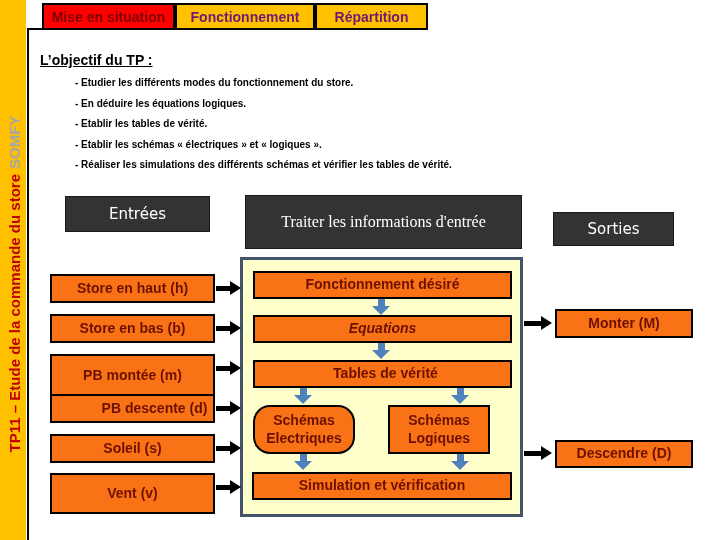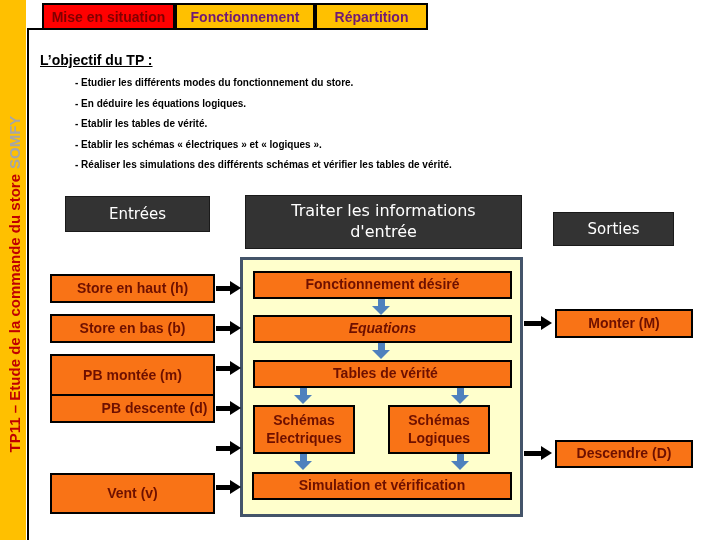--- a/index.html
+++ b/index.html
@@ -29,41 +29,41 @@
   .objective{position:absolute;left:40px;top:52px;width:645px;color:#000;}
   .obj-title{font-size:14px;font-weight:bold;text-decoration:underline;margin-bottom:5px;}
   .obj-item{font-size:10px;font-weight:bold;line-height:20.5px;margin-left:35px;}
 
   
   .dark-box{position:absolute;background:#333333;border:1px solid #1a1a1a;color:#fff;
             display:flex;align-items:center;justify-content:center;text-align:center;
             font-family:"DejaVu Sans",sans-serif;font-size:15px;}
   .stage-in{left:65px;top:196px;width:143px;height:34px;}
   .stage-proc{left:245px;top:195px;width:275px;height:52px;font-size:16px;line-height:1.3;}
-  .stage-proc span{display:block;width:215px;margin:16px auto;}
+  .stage-proc span{display:block;width:215px;margin:16px auto;font-family:Liberation Serif, serif;}
   .stage-out{left:553px;top:212px;width:119px;height:32px;}
 
   
   .panel{position:absolute;left:240px;top:257px;width:283px;height:260px;box-sizing:border-box;
          background:#FFFFCC;border:3px solid #44546A;}
 
   
   .ybox{position:absolute;box-sizing:border-box;background:#f97316;border:2px solid #000;
         display:flex;align-items:center;justify-content:center;text-align:center;
         font-size:14px;font-weight:bold;color:#6E1000;line-height:1.25;}
   .in1{left:50px;top:274px;width:165px;height:29px;}
   .in2{left:50px;top:314px;width:165px;height:29px;}
   .in3{left:50px;top:354px;width:165px;height:43px;}
   .in4{left:50px;top:394px;width:165px;height:29px;padding-left:44px;}
   .in5{left:50px;top:434px;width:165px;height:29px;}
   .in6{left:50px;top:473px;width:165px;height:41px;}
   .step1{left:253px;top:271px;width:259px;height:28px;}
   .step2{left:253px;top:315px;width:259px;height:28px;font-style:italic;}
   .step3{left:253px;top:360px;width:259px;height:28px;padding-left:6px;}
-  .branchL{left:253px;top:405px;width:102px;height:49px;}
+  .branchL{left:253px;top:405px;width:102px;height:49px;border-radius:17px;}
   .branchR{left:388px;top:405px;width:102px;height:49px;}
   .final{left:252px;top:472px;width:260px;height:28px;}
   .out1{left:555px;top:309px;width:138px;height:29px;}
   .out2{left:555px;top:440px;width:138px;height:28px;}
 
   
   .arrow-right{position:absolute;display:flex;align-items:center;height:14px;}
   .arrow-right .shaft{width:14px;height:5px;background:#000;}
   .arrow-right .head{width:0;height:0;border-top:7px solid transparent;
                      border-bottom:7px solid transparent;border-left:11px solid #000;}
@@ -118,20 +118,21 @@
     <span>Traiter les informations d'entrée</span>
   </div>
   <div class="dark-box stage-out">Sorties</div>
 
   <div class="panel"></div>
 
   <div class="ybox in1">Store en haut (h)</div>
   <div class="ybox in2">Store en bas (b)</div>
   <div class="ybox in3">PB montée (m)</div>
   <div class="ybox in4">PB descente (d)</div>
+  <div class="ybox in5">Soleil (s)</div>
   <div class="ybox in6">Vent (v)</div>
 
   <div class="arrow-right ar1">
       <div class="shaft"></div>
       <div class="head"></div>
     </div>
   <div class="arrow-right ar2">
       <div class="shaft"></div>
       <div class="head"></div>
     </div>

